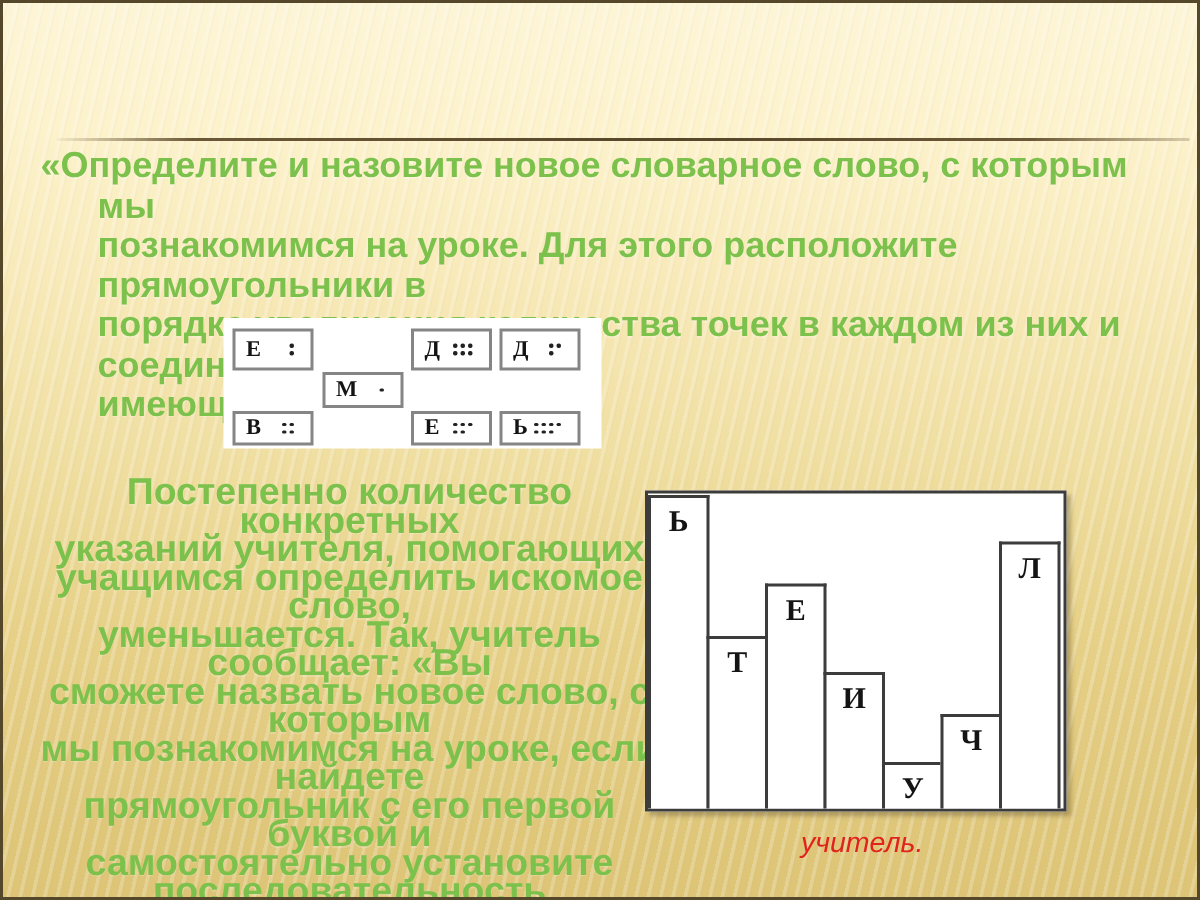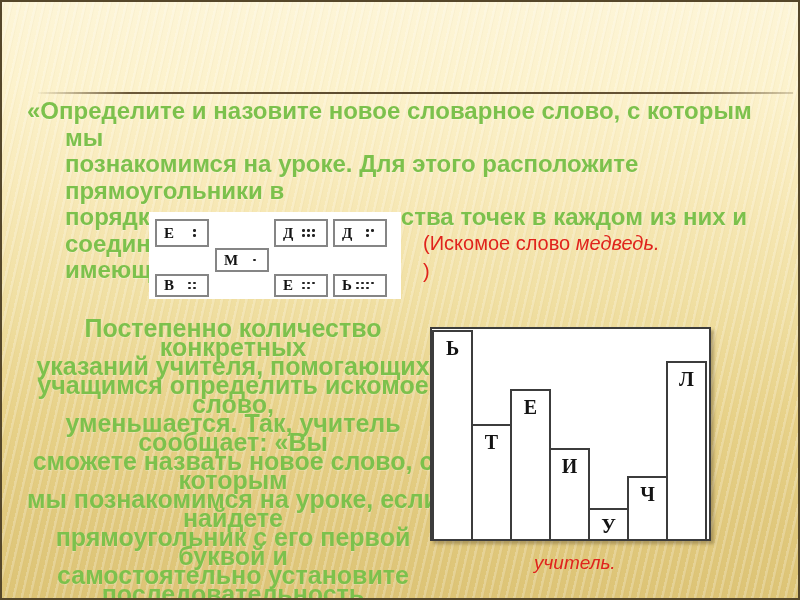--- a/index.html
+++ b/index.html
@@ -159,24 +159,20 @@
           <i class="dot"></i>
           <i class="dot"></i>
           <i class="dot"></i>
           <i class="dot"></i>
           <i class="dot"></i>
           <i class="dot"></i>
         </span>
       </div>
     </div>
 
-  <div class="answer-note">
-    <span>(Искомое слово </span><span class="it">медведь.</span><br>
-    <span>)</span>
-  </div>
 
   <p class="left-para">Постепенно количество конкретных
 указаний учителя, помогающих
 учащимся определить искомое слово,
 уменьшается. Так, учитель сообщает: «Вы
 сможете назвать новое слово, с которым
 мы познакомимся на уроке, если найдете
 прямоугольник с его первой буквой и
 самостоятельно установите
 последовательность соединения

